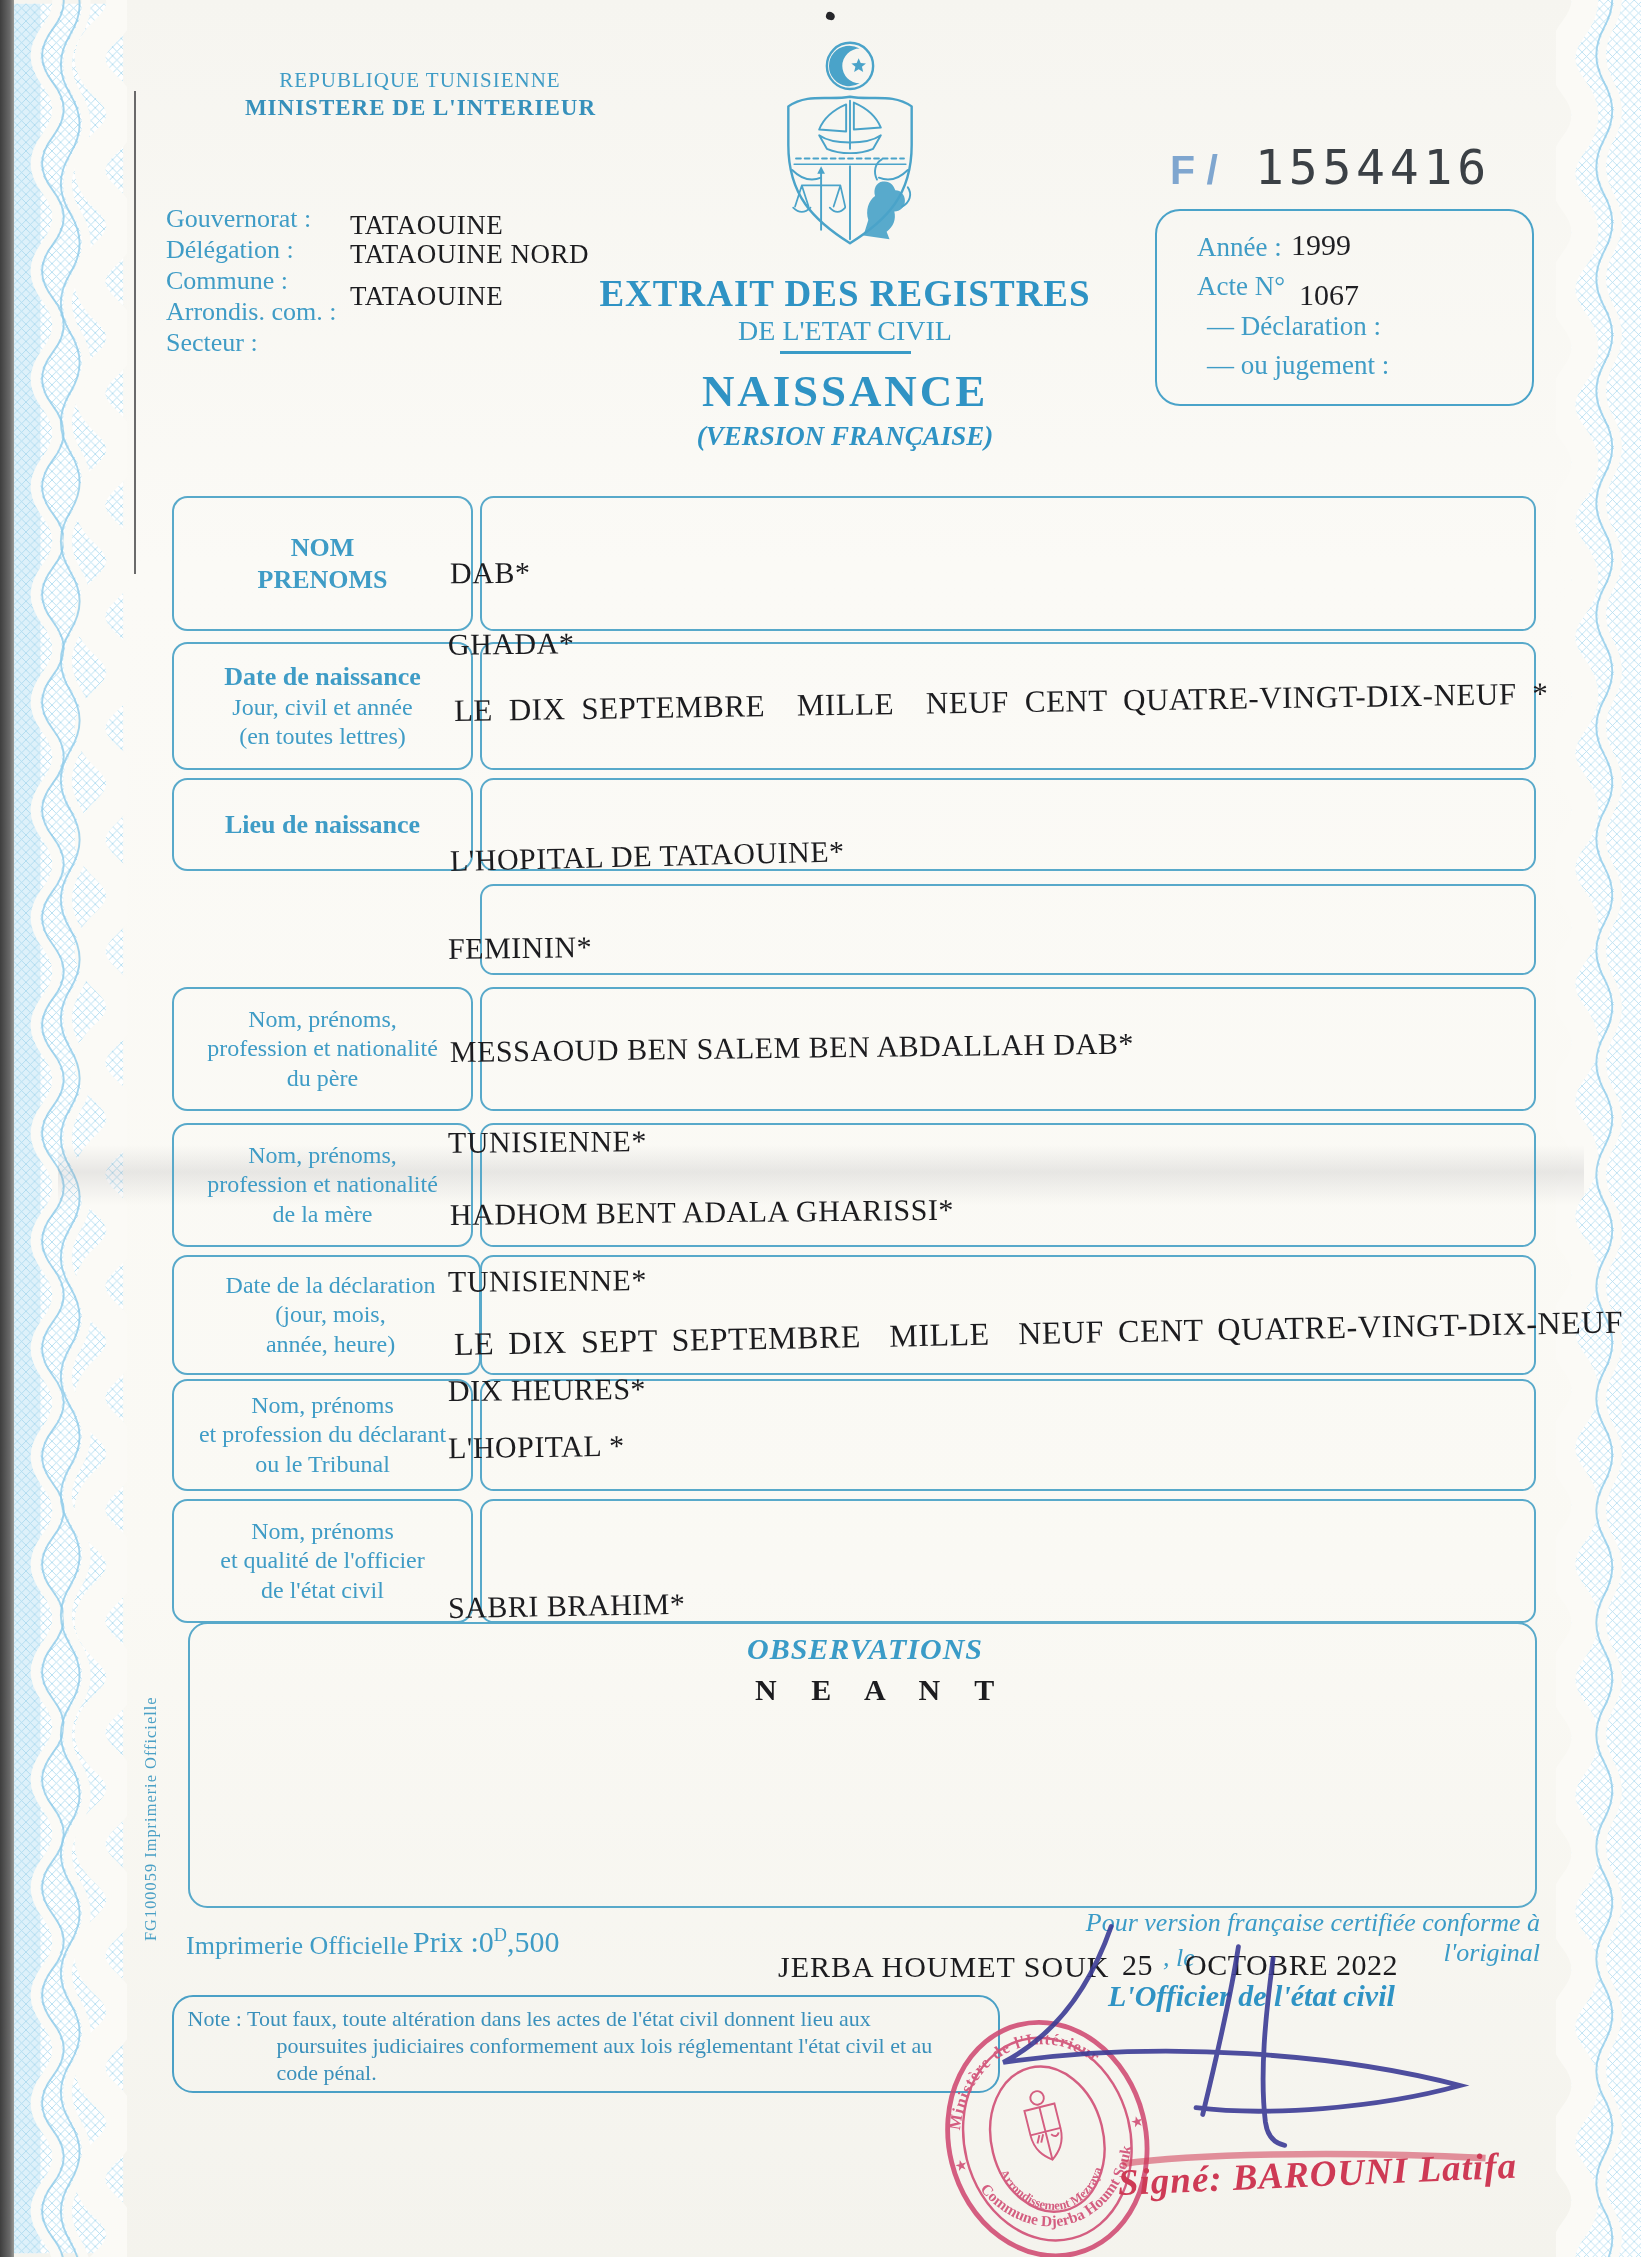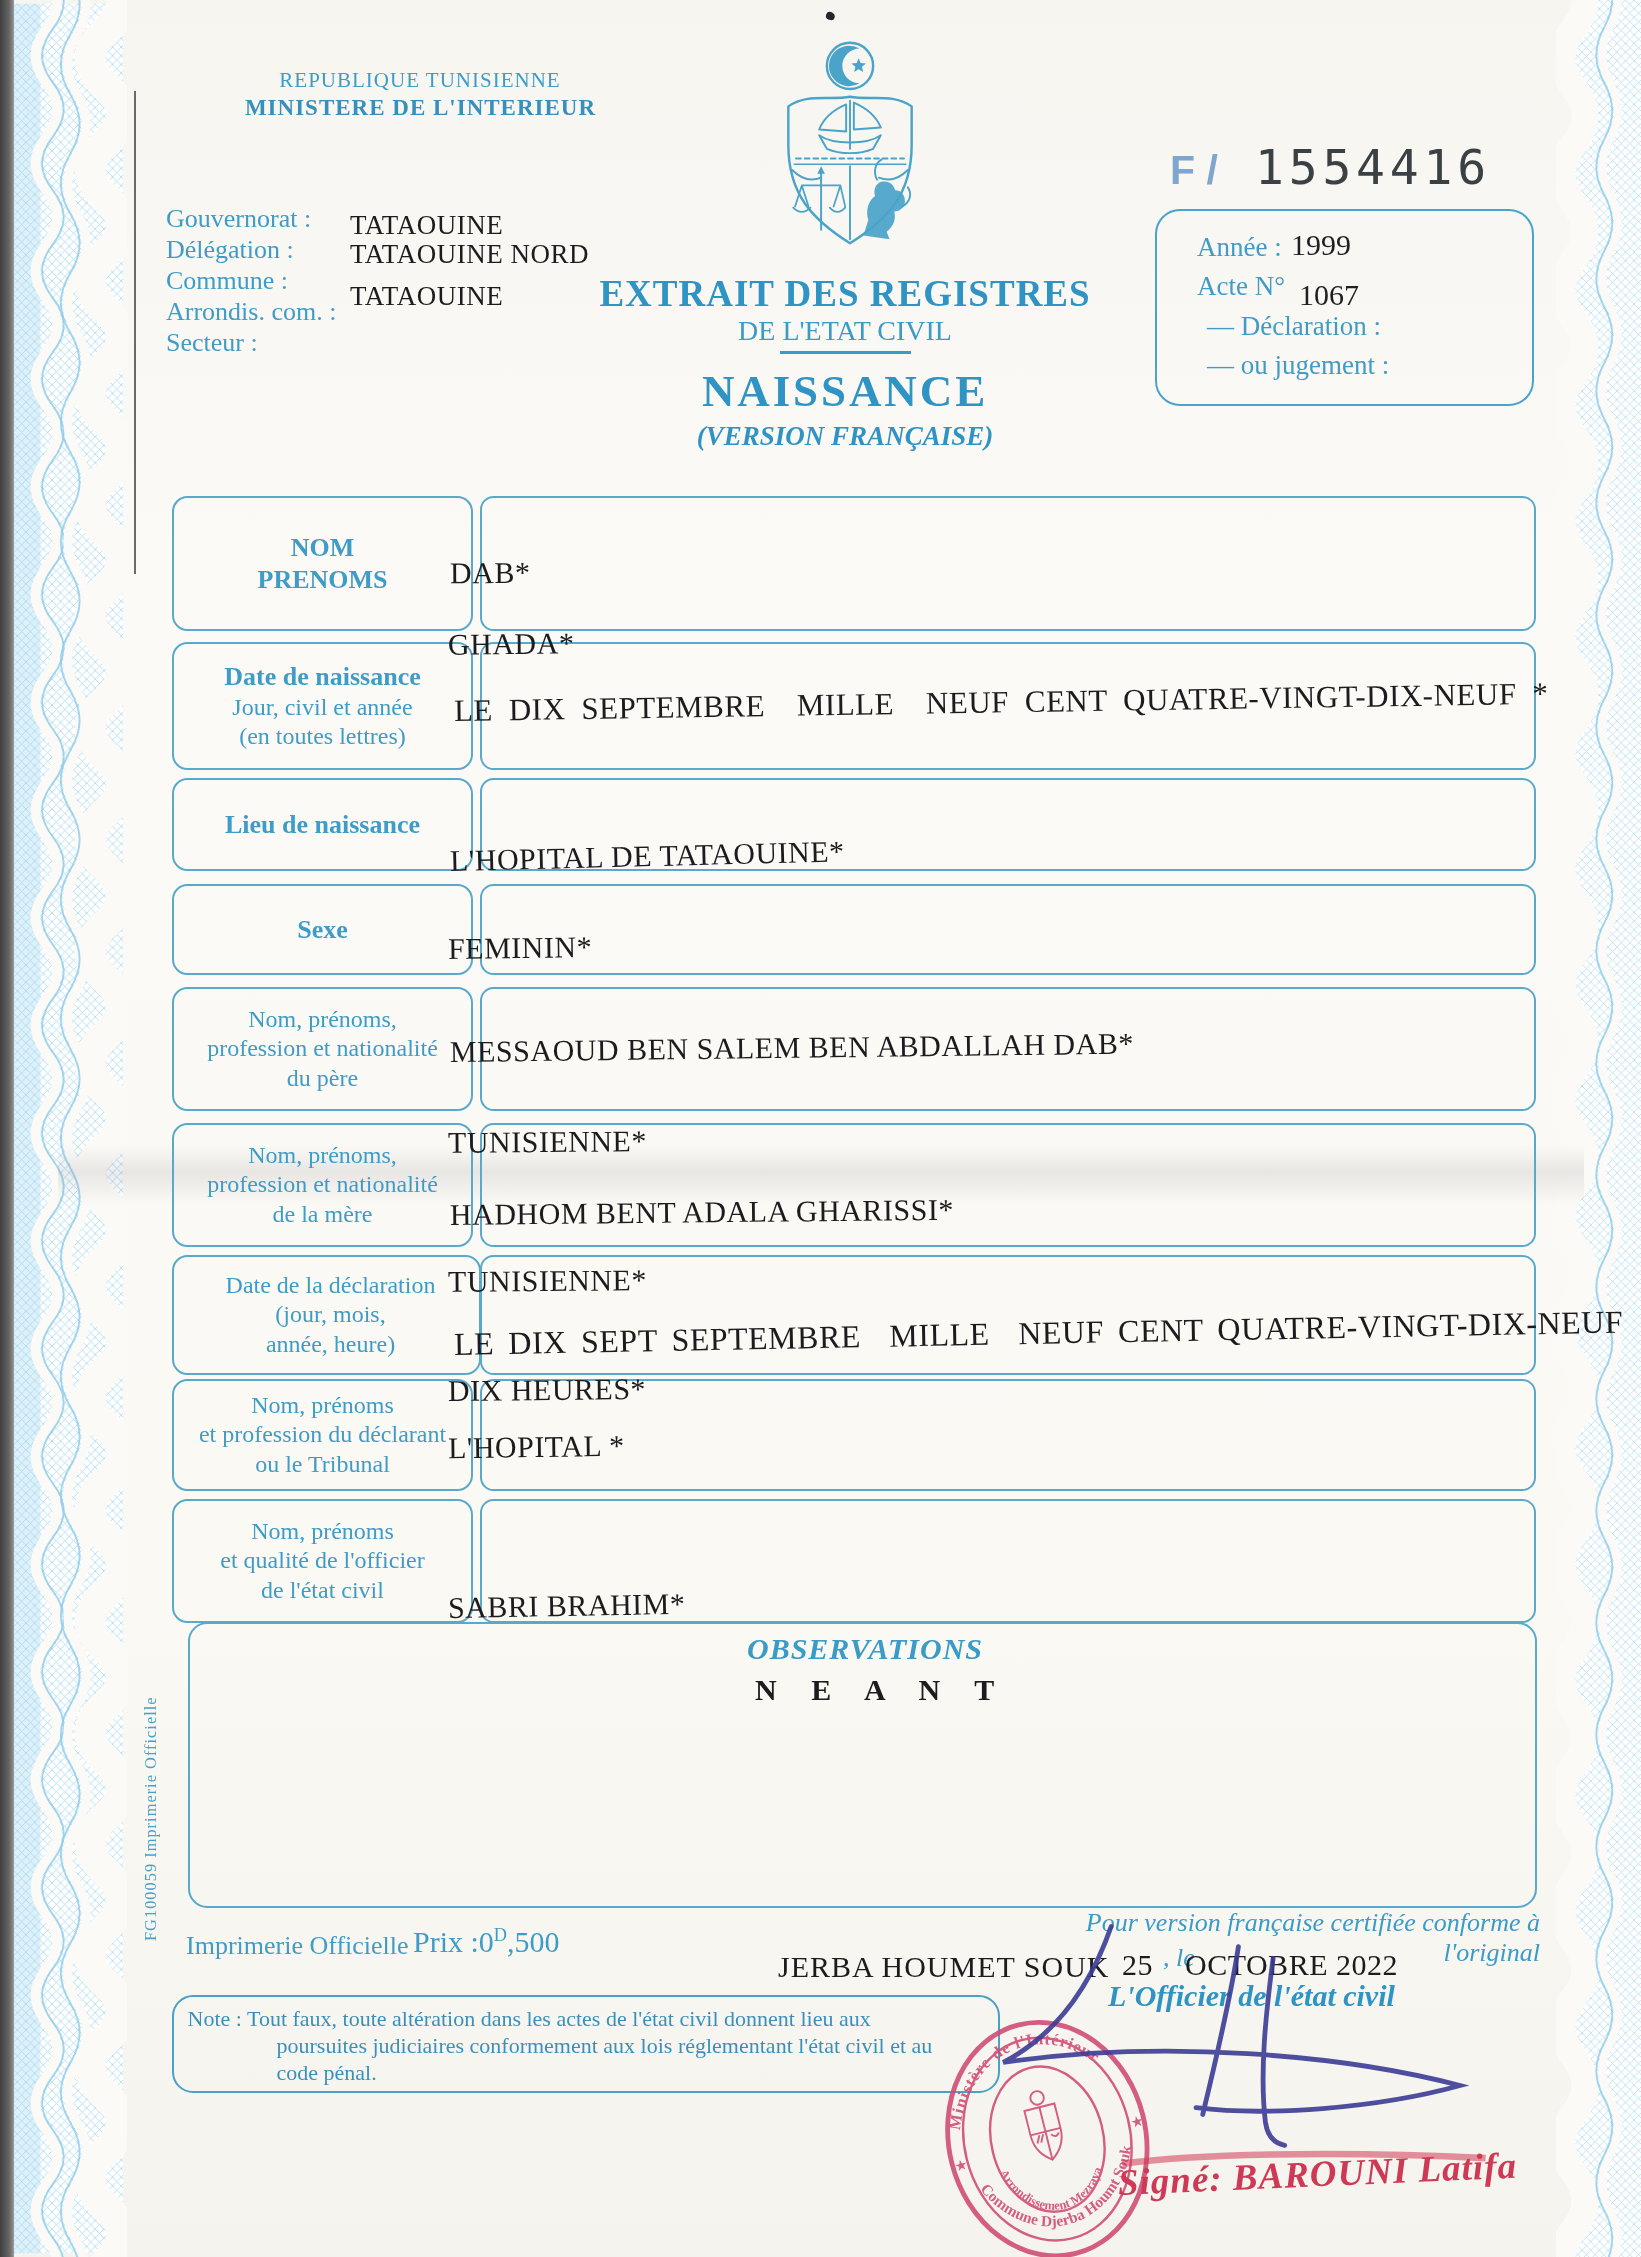--- a/index.html
+++ b/index.html
@@ -123,23 +123,20 @@
     <span class="b">PRENOMS</span>
   </div>
   <div class="lblbox" style="top:642px;height:124px;">
     <span class="b">Date de naissance</span>
     <span class="r">Jour, civil et année</span>
     <span class="r">(en toutes lettres)</span>
   </div>
   <div class="lblbox" style="top:778px;height:89px;">
     <span class="b">Lieu de naissance</span>
   </div>
-  <div class="lblbox" style="top:884px;height:87px;">
-    <span class="b">Sexe</span>
-  </div>
   <div class="lblbox" style="top:987px;height:120px;">
     <span class="r">Nom, prénoms,</span>
     <span class="r">profession et nationalité</span>
     <span class="r">du père</span>
   </div>
   <div class="lblbox" style="top:1123px;height:120px;">
     <span class="r">Nom, prénoms,</span>
     <span class="r">profession et nationalité</span>
     <span class="r">de la mère</span>
   </div>

